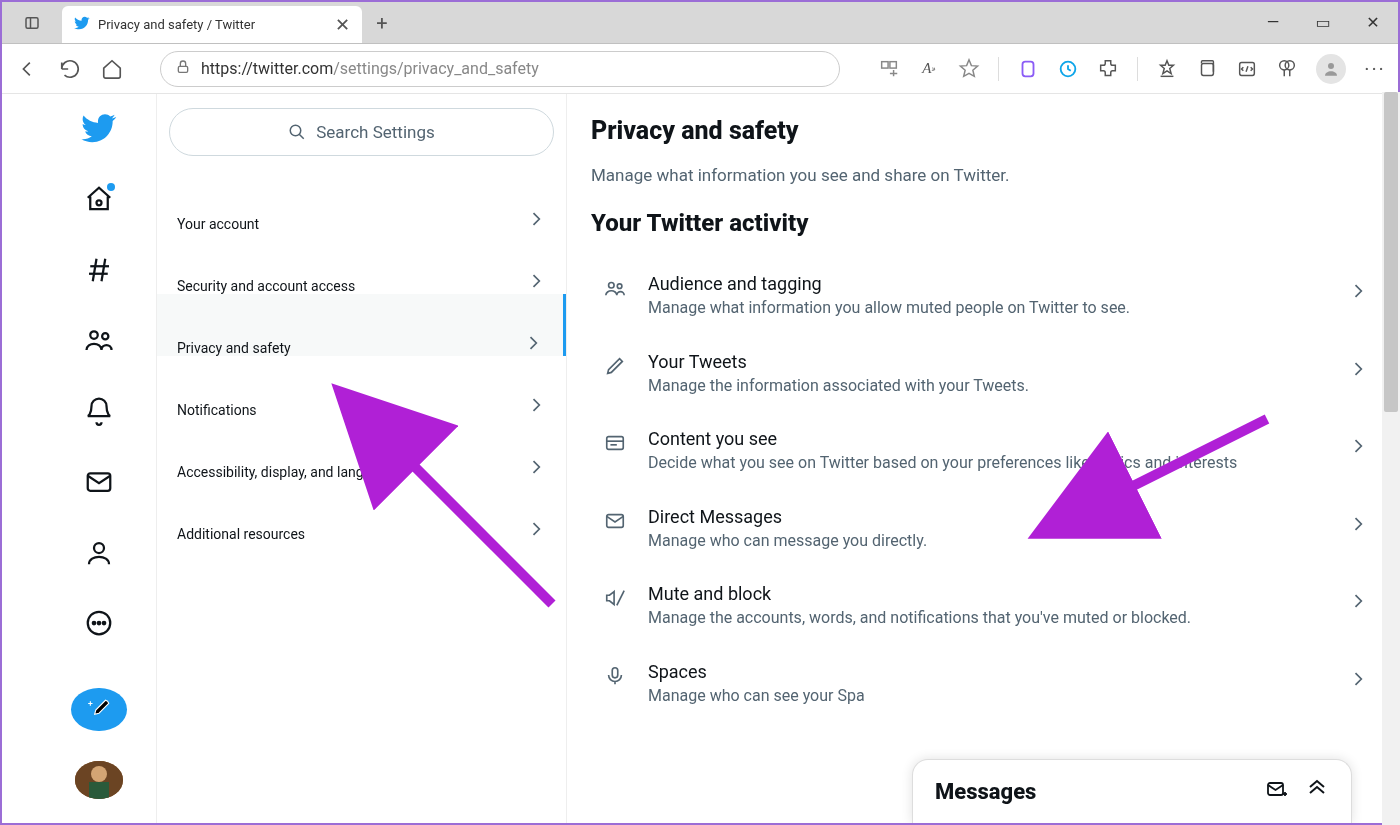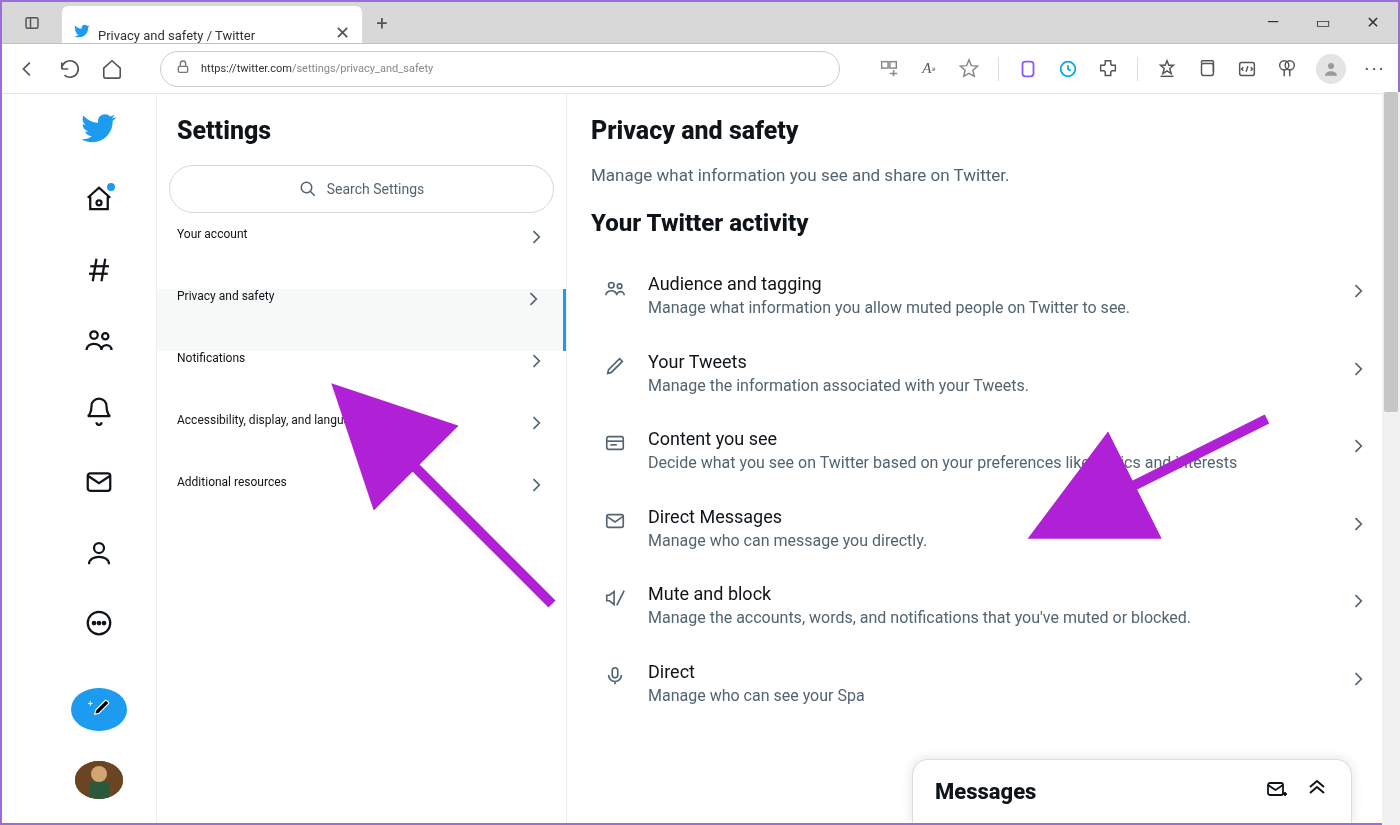--- a/index.html
+++ b/index.html
@@ -2,34 +2,34 @@
 <html><head>
 <meta charset="utf-8">
 <style>
 * { box-sizing: border-box; margin: 0; padding: 0; font-family: -apple-system, BlinkMacSystemFont, "Segoe UI", Roboto, Helvetica, Arial, sans-serif; }
 body { width: 1400px; height: 825px; overflow: hidden; background: #fff; border: 2px solid #9b6dd6; }
 
 
 .browser-titlebar { height: 42px; background: #d8d8d8; display: flex; align-items: stretch; border-bottom: 1px solid #c0c0c0; }
 .tab-button-left { width: 60px; display: flex; align-items: center; justify-content: center; }
 .tab-button-left svg { width: 18px; height: 18px; }
-.browser-tab { background: #fff; display: flex; align-items: flex-end; padding: 0 12px; gap: 8px; border-radius: 6px 6px 0 0; margin-top: 4px; min-width: 300px; }
+.browser-tab { background: #fff; display: flex; align-items: center; padding: 0 12px; gap: 8px; border-radius: 6px 6px 0 0; margin-top: 4px; min-width: 300px; }
 .tab-favicon { color: #1d9bf0; }
 .tab-title { font-size: 13px; color: #333; flex: 1; }
 .tab-close { font-size: 18px; color: #555; cursor: pointer; }
 .new-tab { width: 40px; display: flex; align-items: center; justify-content: center; color: #555; font-size: 20px; }
 .window-controls { margin-left: auto; display: flex; }
 .window-controls div { width: 50px; display: flex; align-items: center; justify-content: center; color: #333; font-size: 16px; }
 
 .browser-toolbar { height: 50px; background: #fff; display: flex; align-items: center; padding: 0 12px; gap: 14px; border-bottom: 1px solid #e5e5e5; }
 .toolbar-btn { width: 28px; height: 28px; display: flex; align-items: center; justify-content: center; color: #555; }
 .toolbar-btn svg { width: 22px; height: 22px; stroke: #555; fill: none; stroke-width: 1.8; }
 .address-bar { flex: 1; max-width: 680px; height: 36px; border: 1px solid #ccc; border-radius: 18px; display: flex; align-items: center; padding: 0 14px; gap: 10px; margin-left: 20px; }
 .address-lock { color: #777; }
-.address-text { font-size: 11px; color: #333; }
+.address-text { font-size: 16px; color: #333; }
 .address-text .url-path { color: #888; }
 .toolbar-right { margin-left: auto; display: flex; align-items: center; gap: 18px; }
 .toolbar-sep { width: 1px; height: 24px; background: #ddd; }
 .toolbar-avatar { width: 30px; height: 30px; border-radius: 50%; background: #e4e4e4; display:flex; align-items:center; justify-content:center; }
 .toolbar-ic { width:22px; height:22px; display:flex; align-items:center; justify-content:center; color:#555; }
 
 
 .content-area { display: flex; height: calc(100% - 92px); position: relative; background: #fff; }
 .left-rail { width: 155px; display: flex; flex-direction: column; align-items: center; padding-top: 14px; border-right: 1px solid #eee; gap: 30px; padding-left: 40px; }
 .nav-icon { width: 52px; height: 52px; display: flex; align-items: center; justify-content: center; border-radius: 50%; color: #0f1419; }
@@ -37,22 +37,22 @@
 .twitter-logo { color: #1d9bf0; }
 .twitter-logo svg { fill: #1d9bf0; stroke: none; width: 36px; height: 36px; }
 .home-dot { position: relative; }
 .home-dot::after { content:''; position:absolute; top:4px; right:10px; width:8px; height:8px; background:#1d9bf0; border-radius:50%; }
 .compose-btn { width: 56px; height: 56px; border-radius: 50%; background: #1d9bf0; display: flex; align-items: center; justify-content: center; margin-top: 14px; }
 .compose-btn svg { stroke: #fff; }
 .left-avatar { width: 48px; height: 48px; border-radius: 50%; background: #8b5a2b; margin-top: auto; margin-bottom: 24px; overflow:hidden; display:flex; align-items:center; justify-content:center; color:#fff; font-size:11px; }
 
 .settings-col { width: 410px; border-right: 1px solid #eee; padding: 14px 0; }
 .settings-title { font-size: 25px; font-weight: 800; color: #0f1419; padding: 8px 20px 20px 20px; }
-.search-box { margin: 0 12px 14px 12px; border: 1px solid #cfd9de; border-radius: 28px; height: 48px; display: flex; align-items: center; justify-content: center; gap: 10px; color: #536471; font-size: 14px; }
-.settings-item { height: 62px; display: flex; align-items: flex-start; padding: 0 20px; font-size: 12px; color: #0f1419; justify-content: space-between; cursor: pointer; }
+.search-box { margin: 0 12px 14px 12px; border: 1px solid #cfd9de; border-radius: 28px; height: 48px; display: flex; align-items: center; justify-content: center; gap: 10px; color: #536471; font-size: 17px; }
+.settings-item { height: 62px; display: flex; align-items: flex-end; padding: 0 20px; font-size: 14px; color: #0f1419; justify-content: space-between; cursor: pointer; }
 .settings-item.active { background: #f7f9f9; border-right: 3px solid #1d9bf0; }
 .chevron { color: #536471; }
 
 .main-col { flex: 1; padding: 14px 24px; overflow: hidden; position: relative; }
 .main-title { font-size: 25px; font-weight: 800; color: #0f1419; padding: 8px 0 20px 0; }
 .main-sub { font-size: 17px; color: #536471; padding-bottom: 24px; }
 .section-title { font-size: 24px; font-weight: 800; color: #0f1419; padding-bottom: 20px; }
 .priv-item { display: flex; align-items: flex-start; gap: 15px; padding: 16px 6px; cursor: pointer; }
 .priv-icon { width: 36px; display: flex; justify-content: center; padding-top: 4px; color: #536471; }
 .priv-icon svg { width: 22px; height: 22px; stroke: #536471; fill: none; stroke-width: 1.8; }
@@ -250,31 +250,36 @@
     <div class="left-avatar">
       <svg width="48" height="48" viewBox="0 0 48 48">
           <rect width="48" height="48" fill="#6b4423"></rect>
           <circle cx="24" cy="18" r="8" fill="#d4a574"></circle>
           <rect x="14" y="26" width="20" height="20" fill="#2a5a3a"></rect>
         </svg>
     </div>
   </div>
 
   <div class="settings-col">
-    <div class="settings-title">Settings</div>
     <div class="search-box">
       <svg width="18" height="18" viewBox="0 0 24 24" fill="none" stroke="#536471" stroke-width="2">
           <circle cx="10" cy="10" r="7"></circle>
           <line x1="21" y1="21" x2="15" y2="15"></line>
         </svg>
       <span>Search Settings</span>
     </div>
     <div id="settings-items">
         <div class="settings-item">
           <span>Your account</span>
+          <span class="chevron"><svg width="20" height="20" viewBox="0 0 24 24" fill="none" stroke="#536471" stroke-width="2">
+              <path d="M9 5l7 7-7 7"></path>
+            </svg></span>
+        </div>
+        <div class="settings-item">
+          <span>Security and account access</span>
           <span class="chevron"><svg width="20" height="20" viewBox="0 0 24 24" fill="none" stroke="#536471" stroke-width="2">
               <path d="M9 5l7 7-7 7"></path>
             </svg></span>
         </div>
         <div class="settings-item active">
           <span>Privacy and safety</span>
           <span class="chevron"><svg width="20" height="20" viewBox="0 0 24 24" fill="none" stroke="#536471" stroke-width="2">
               <path d="M9 5l7 7-7 7"></path>
             </svg></span>
         </div>
@@ -381,21 +386,21 @@
             </svg></div>
         </div>
         <div class="priv-item">
           <div class="priv-icon">
             <svg viewBox="0 0 24 24">
               <rect x="9" y="3" width="6" height="11" rx="3"></rect>
               <path d="M5 11a7 7 0 0 0 14 0M12 18v3"></path>
             </svg>
           </div>
           <div class="priv-body">
-            <div class="priv-title">Direct</div>
+            <div class="priv-title">Spaces</div>
             <div class="priv-desc">Manage who can see your Spa</div>
           </div>
           <div class="priv-chevron"><svg width="20" height="20" viewBox="0 0 24 24" fill="none" stroke="#536471" stroke-width="2">
               <path d="M9 5l7 7-7 7"></path>
             </svg></div>
         </div>
       </div>
   </div>
 
   <div class="messages-dock">

